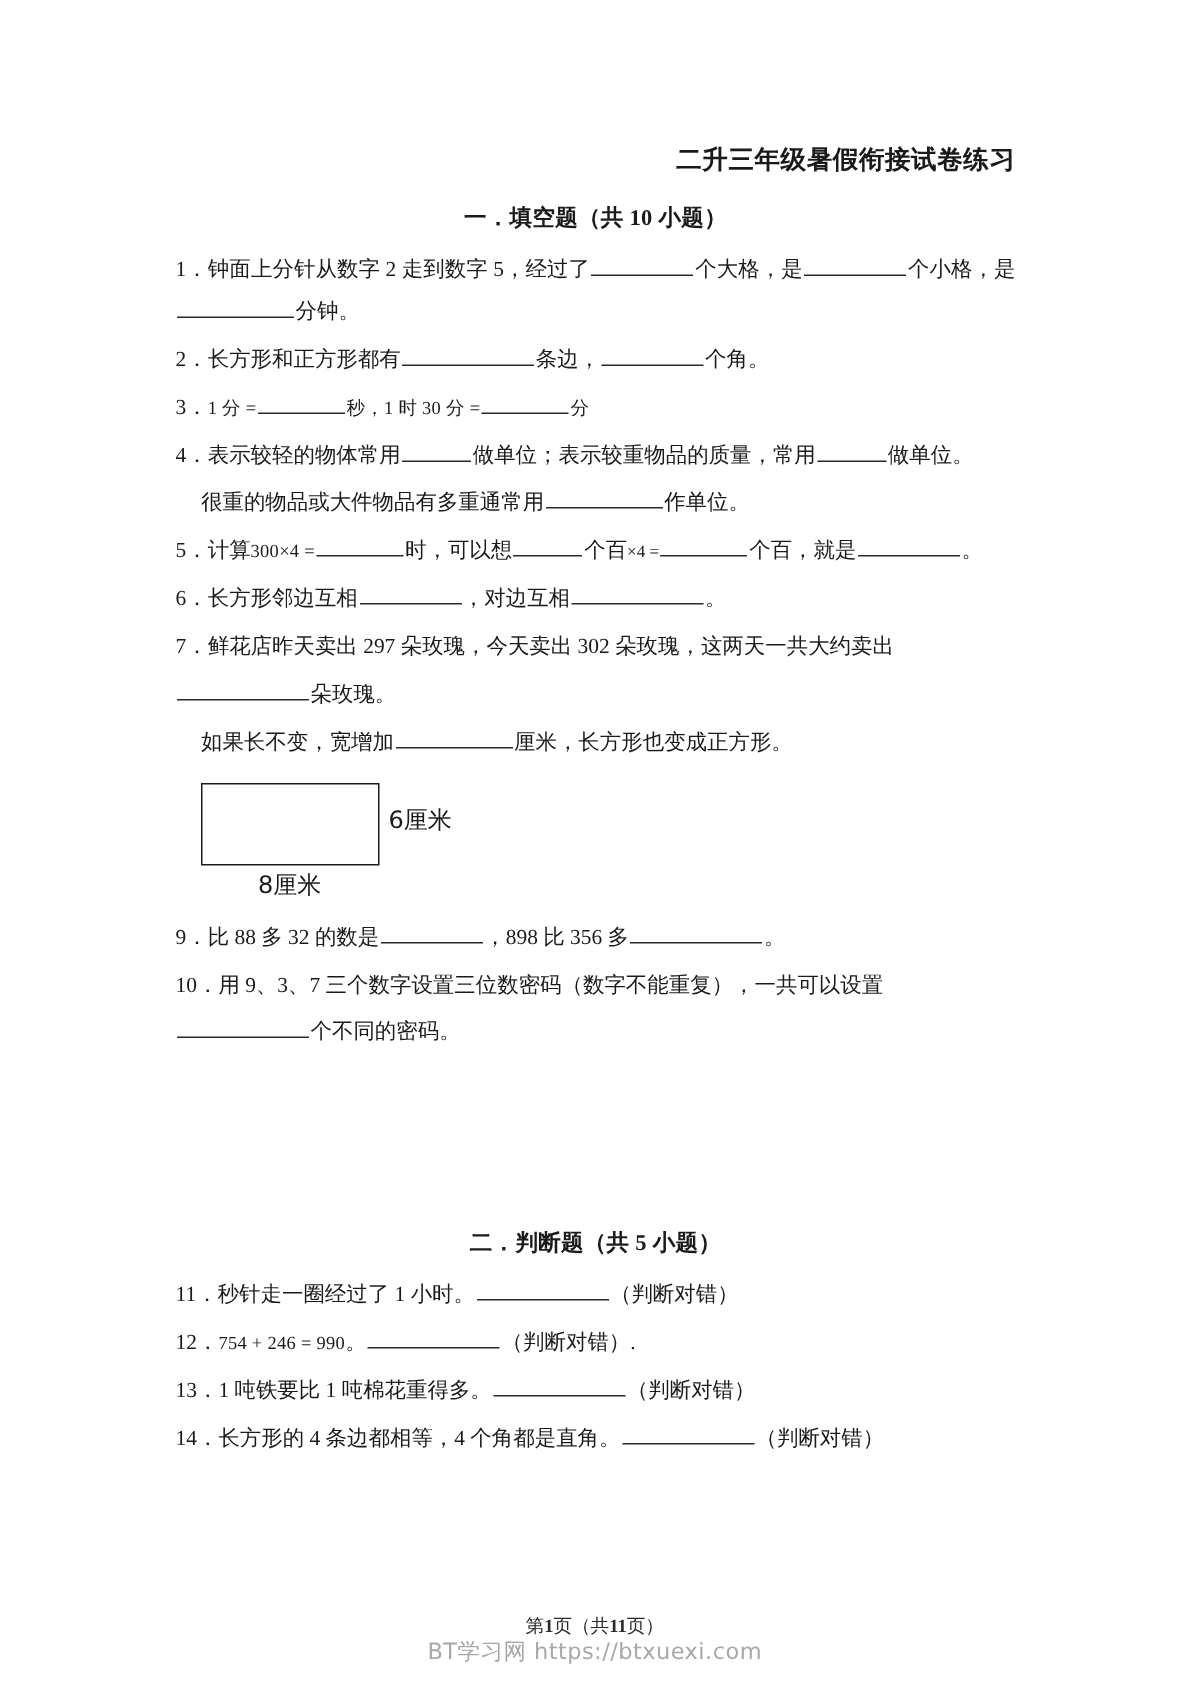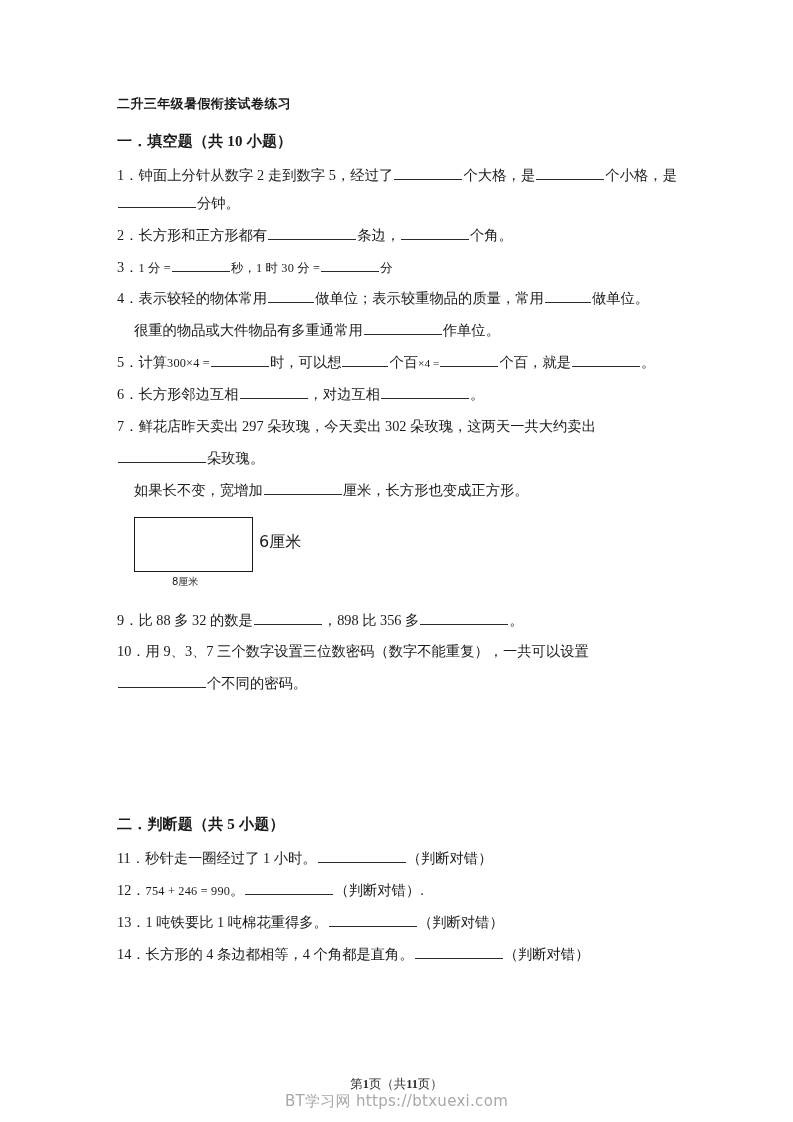--- a/index.html
+++ b/index.html
@@ -25,35 +25,36 @@
   }
   .content {
     position: absolute;
     left: 117px;
     top: 96px;
     width: 560px;
   }
 
   
   .doc-title {
-    text-align: left;
+    text-align: right;
     font-weight: bold;
-    font-size: 13px;
+    font-size: 17px;
     letter-spacing: 0.4px;
     margin: 0 0 18px 0;
     line-height: 1.3;
   }
 
   
   .section-heading {
     font-weight: bold;
     font-size: 15px;
     margin: 0 0 10px 0;
     letter-spacing: 0.2px;
     line-height: 1.4;
+    text-align: center;
   }
 
   
   .q {
     font-size: 14.3px;
     line-height: 1.95;
     margin: 0 0 4px 0;
     text-align: justify;
     text-justify: inter-character;
   }
@@ -112,21 +113,21 @@
     left: 142px;
     top: 15px;
     font-size: 16px;
     font-family: "DejaVu Sans", sans-serif;
     white-space: nowrap;
   }
   .rect-label-bottom {
     position: absolute;
     left: 55px;
     top: 58px;
-    font-size: 10px;
+    font-size: 16px;
     font-family: "DejaVu Sans", sans-serif;
     white-space: nowrap;
   }
 
   
   .section-gap { height: 112px; }
 
   
   .footer {
     position: absolute;

